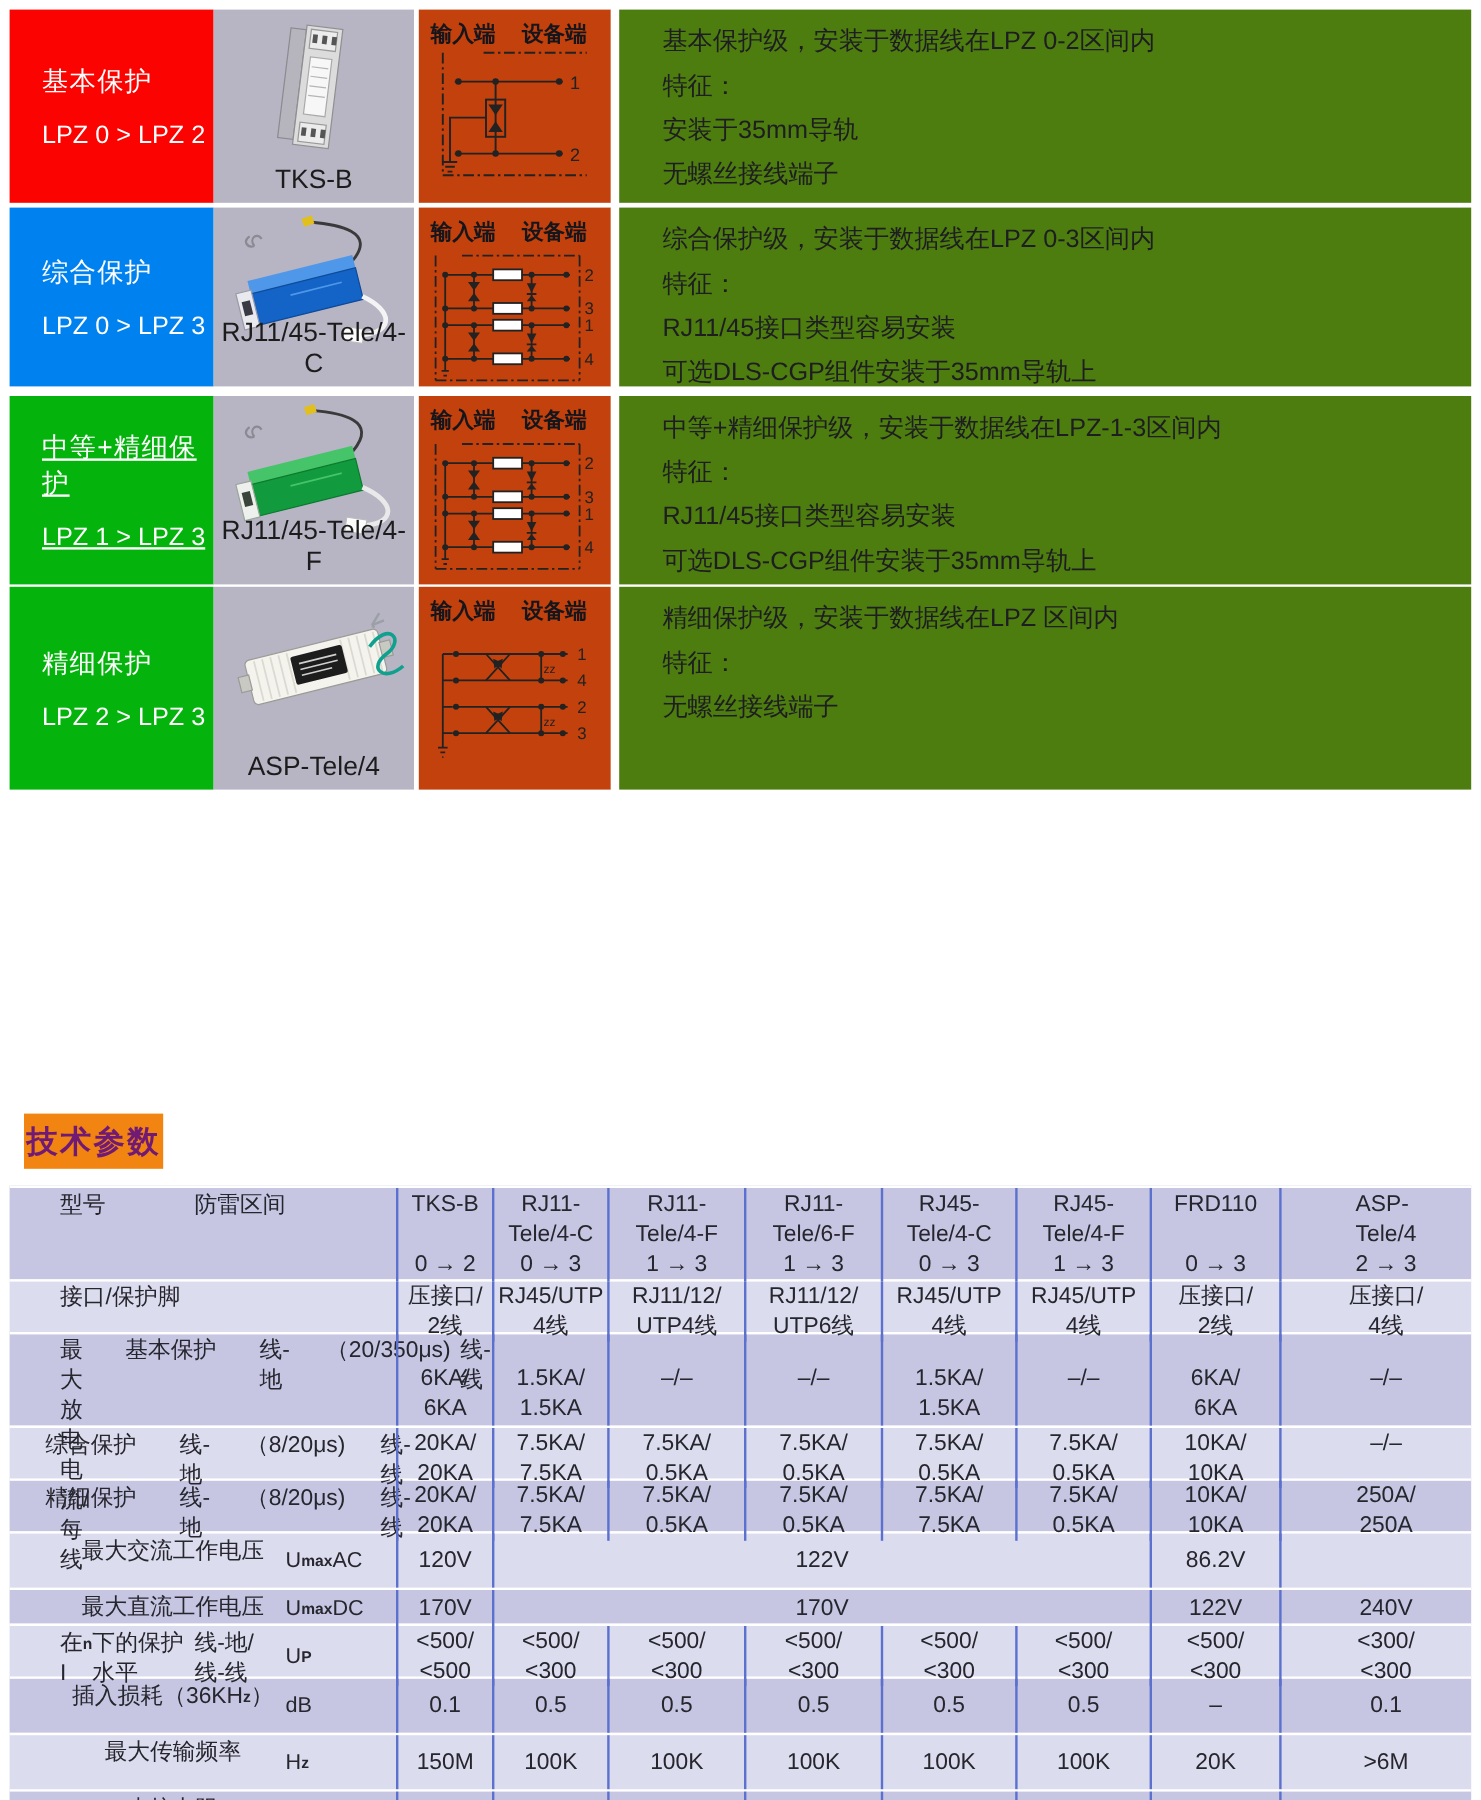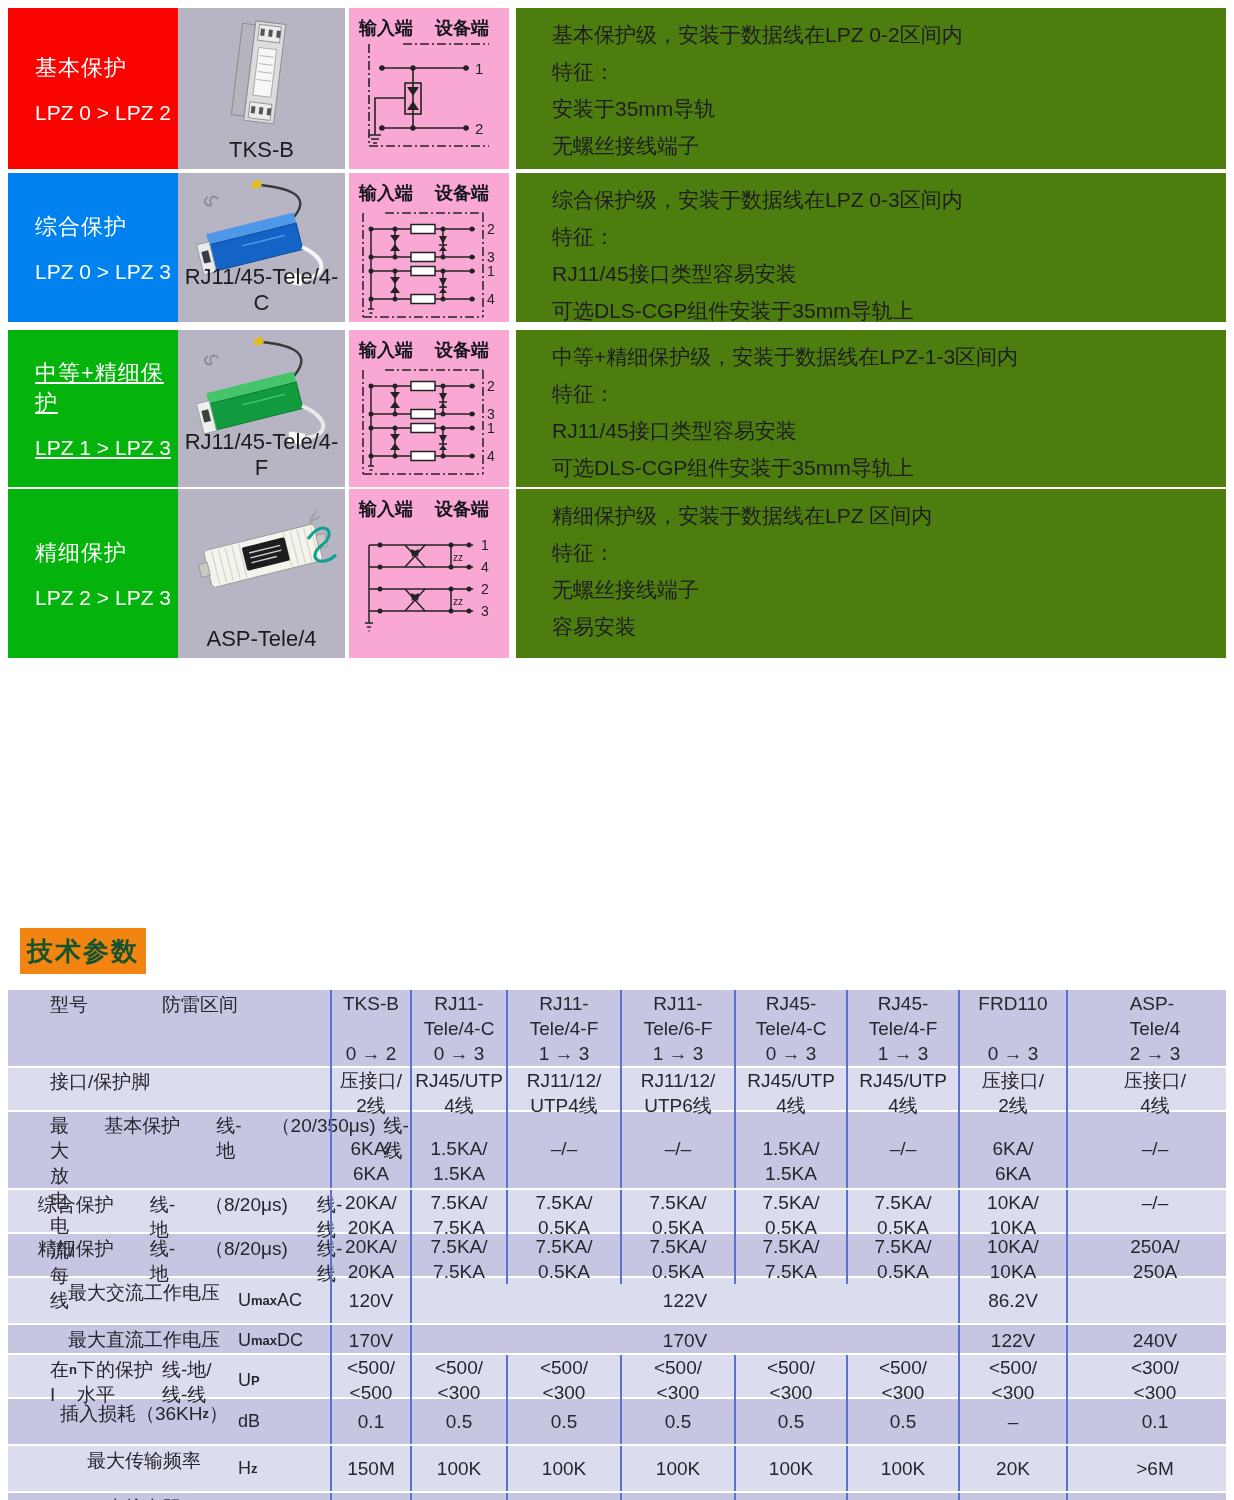--- a/index.html
+++ b/index.html
@@ -9,27 +9,27 @@
   
   .trow{position:absolute;left:8px;width:1218px;display:flex;}
   .lcell{width:170px;flex:0 0 170px;color:#fff;display:flex;flex-direction:column;justify-content:center;padding-left:27px;box-sizing:border-box;}
   .lcell .pn{font-size:22px;margin-bottom:18px;letter-spacing:1px;}
   .lcell .lz{font-size:21px;}
   .pcell{width:167px;flex:0 0 167px;background:#b7b4c4;position:relative;display:flex;flex-direction:column;align-items:center;justify-content:flex-start;}
   .pcell svg{display:block;margin-top:2px;}
   .prodname{position:absolute;bottom:6px;width:100%;text-align:center;font-size:22px;color:#1c1c1c;}
   .gap4{width:4px;flex:0 0 4px;background:#fff;}
   .gap7{width:7px;flex:0 0 7px;background:#fff;}
-  .dcell{width:160px;flex:0 0 160px;background:#f9a8d4;box-sizing:border-box;padding:8px 0 0 6px;}
+  .dcell{width:160px;flex:0 0 160px;background:#c2410c;box-sizing:border-box;padding:8px 0 0 6px;}
   .dhead{font-size:18px;font-weight:bold;color:#15151c;display:flex;gap:22px;padding-left:4px;}
   .xcell{flex:1;background:#4d7c0f;box-sizing:border-box;padding:8px 0 0 36px;}
   .xcell .dl{font-size:21px;line-height:37px;color:#1d1d22;}
 
   
-  .badge{position:absolute;left:20px;top:928px;width:126px;height:46px;display:flex;align-items:center;justify-content:center;color:#14532d;font-size:26px;font-weight:bold;letter-spacing:2px;}
+  .badge{position:absolute;left:20px;top:928px;width:116px;height:46px;display:flex;align-items:center;justify-content:center;color:#701a75;font-size:26px;font-weight:bold;letter-spacing:2px;}
 
   
   .tt{position:absolute;left:8px;top:988px;width:1218px;font-size:19px;color:#26262e;}
   .band{display:grid;grid-template-columns:230px 92px 80px 96px 114px 114px 112px 112px 108px 160px;box-sizing:border-box;border-top:2px solid #fff;}
   .band>div{box-sizing:border-box;min-width:0;}
   .m{background:#c6c6e3;}
   .l{background:#dcdcef;}
   .b78{height:78px;} .b52{height:44px;} .b29{height:47px;} .b30{height:30px;}
   .dc{border-left:2px solid #5c71ce;display:flex;flex-direction:column;align-items:center;justify-content:center;text-align:center;}
   .dc span{display:block;height:25px;line-height:25px;}
@@ -344,21 +344,20 @@
         <text x="126" y="51" font-size="14" fill="#222">4</text>
         <text x="126" y="73" font-size="14" fill="#222">2</text>
         <text x="126" y="95" font-size="14" fill="#222">3</text>
       </svg>
     </div>
     <div class="gap7"></div>
     <div class="xcell">
       <div class="dl">精细保护级，安装于数据线在LPZ 区间内</div>
       <div class="dl">特征：</div>
       <div class="dl">无螺丝接线端子</div>
-      <div class="dl">容易安装</div>
     </div>
   </div>
 
   <div class="badge" style="background: rgb(242, 133, 17);">技术参数</div>
 
   <div class="tt">
 
     <div class="band m b78">
       <div class="labc jb">
         <span class="ln">型号</span>

